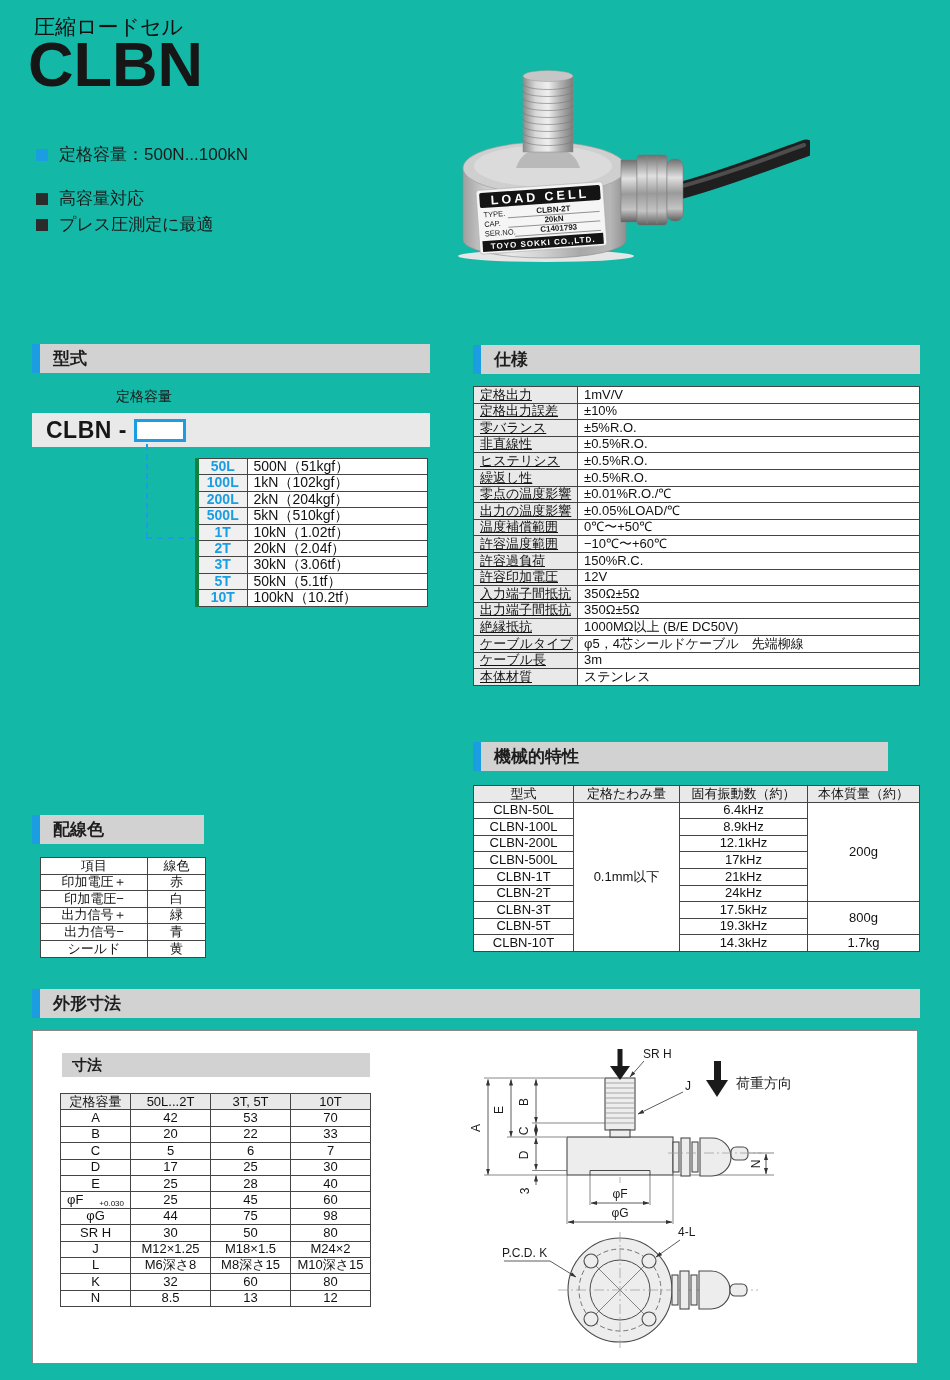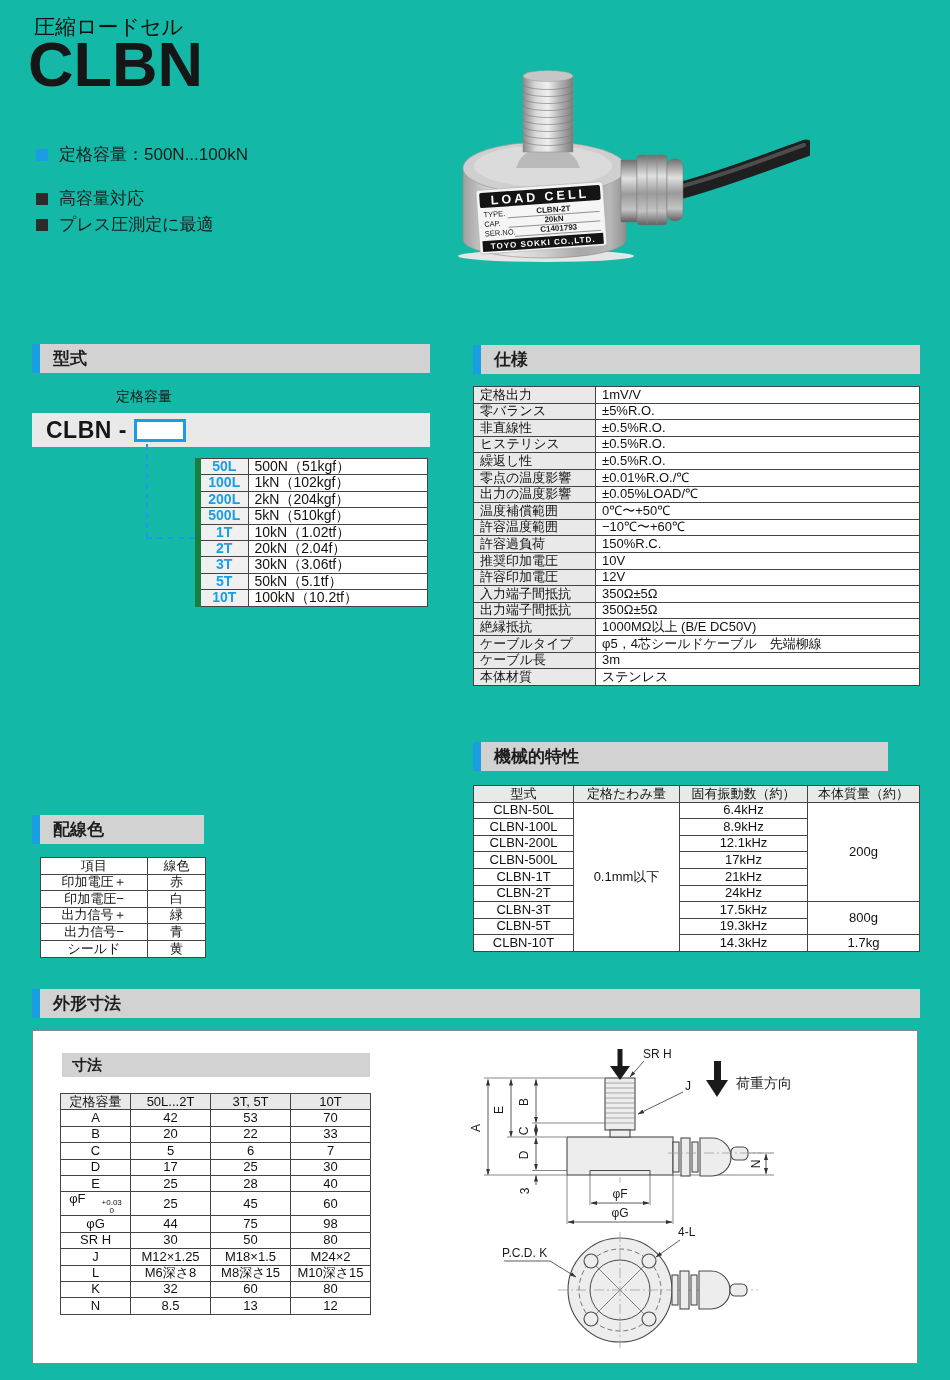--- a/index.html
+++ b/index.html
@@ -24,41 +24,41 @@
 
   
   .model-band { position:absolute; left:32px; top:413px; width:398px; height:34px; background:#e9e9e9;
                 display:flex; align-items:center; padding-left:14px; }
   .model-band .prefix { font-size:23px; font-weight:bold; color:#161616; letter-spacing:0.5px; }
   .model-band .slot { width:52px; height:23px; background:#fff; border:3px solid #1b9de2; margin-left:7px; }
   .cap-label { position:absolute; left:116px; top:388px; font-size:14px; color:#1a1a1a; }
   .conn-v { position:absolute; left:146px; top:444px; height:94px; border-left:2px dashed #1b9de2; }
   .conn-h { position:absolute; left:146px; top:537px; width:49px; border-top:2px dashed #1b9de2; }
 
-  #capacity-table { left:195px; top:458px; width:233px; border-left:6px solid #15803d; font-size:14px; }
+  #capacity-table { left:195px; top:458px; width:233px; border-left:4px solid #15803d; font-size:14px; }
   #capacity-table td { height:15.7px; }
   #capacity-table .code { width:50px; text-align:center; color:#1b9de2; font-weight:bold; background:#f0f0f0; }
 
   #spec-table { left:473px; top:386px; width:447px; }
-  #spec-table .lbl { width:122px; }
+  #spec-table .lbl { width:104px;text-decoration:underline; }
 
   #mech-table { left:473px; top:785px; width:447px; }
   #mech-table td, #mech-table th { text-align:center; }
 
   #wiring-table { left:16px; top:857px; width:166px;margin-left:24px; }
   #wiring-table td, #wiring-table th { text-align:center; }
   #wiring-table .c1 { width:107px; }
 
   .dims-box { position:absolute; left:32px; top:1030px; width:886px; height:334px; border:1px solid #888; background:#fff; }
   .dims-sub { position:absolute; left:62px; top:1053px; width:308px; height:24px; background:#d2d2d2;
               display:flex; align-items:center; padding-left:10px; font-weight:bold; font-size:15px; color:#1d1d1d; }
   #dim-table { left:60px; top:1093px; width:311px; font-size:13px; }
   #dim-table td, #dim-table th { text-align:center; padding:0 2px; height:16.4px; }
   #dim-table .c1 { width:70px; }
-  .tol { display:inline-flex; flex-direction:column; font-size:8px; line-height:8px; vertical-align:-2px; margin-left:16px; }
+  .tol { display:inline-flex; flex-direction:row; font-size:8px; line-height:8px; vertical-align:-2px; margin-left:16px; }
 
   svg text { font-family:"Liberation Sans", sans-serif; }
   .draw-text { font-size:12px; fill:#1a1a1a; }
   .part   { fill:#ededed; stroke:#4a4a4a; stroke-width:1.1; }
   .edge   { fill:none; stroke:#4a4a4a; stroke-width:1; }
   .thin   { fill:none; stroke:#555; stroke-width:0.7; }
   .dim    { fill:none; stroke:#333; stroke-width:0.8; }
   .cl     { fill:none; stroke:#999; stroke-width:0.7; stroke-dasharray:10 3 2 3; }
   .thread { fill:none; stroke:#777; stroke-width:0.6; }
   .darr   { fill:#1a1a1a; }
@@ -208,20 +208,24 @@
     </table>
 
   <div class="sec-head" style="left:473px;top:345px;width:447px;">仕様</div>
   <table id="spec-table">
     <tbody>
         <tr>
           <td class="lbl">定格出力</td>
           <td>1mV/V</td>
         </tr>
     <tr>
+          <td class="lbl">定格出力誤差</td>
+          <td>±10%</td>
+        </tr>
+    <tr>
           <td class="lbl">零バランス</td>
           <td>±5%R.O.</td>
         </tr>
     <tr>
           <td class="lbl">非直線性</td>
           <td>±0.5%R.O.</td>
         </tr>
     <tr>
           <td class="lbl">ヒステリシス</td>
           <td>±0.5%R.O.</td>
@@ -242,24 +246,20 @@
           <td class="lbl">温度補償範囲</td>
           <td>0℃〜+50℃</td>
         </tr>
     <tr>
           <td class="lbl">許容温度範囲</td>
           <td>−10℃〜+60℃</td>
         </tr>
     <tr>
           <td class="lbl">許容過負荷</td>
           <td>150%R.C.</td>
-        </tr>
-    <tr>
-          <td class="lbl">推奨印加電圧</td>
-          <td>10V</td>
         </tr>
     <tr>
           <td class="lbl">許容印加電圧</td>
           <td>12V</td>
         </tr>
     <tr>
           <td class="lbl">入力端子間抵抗</td>
           <td>350Ω±5Ω</td>
         </tr>
     <tr>

